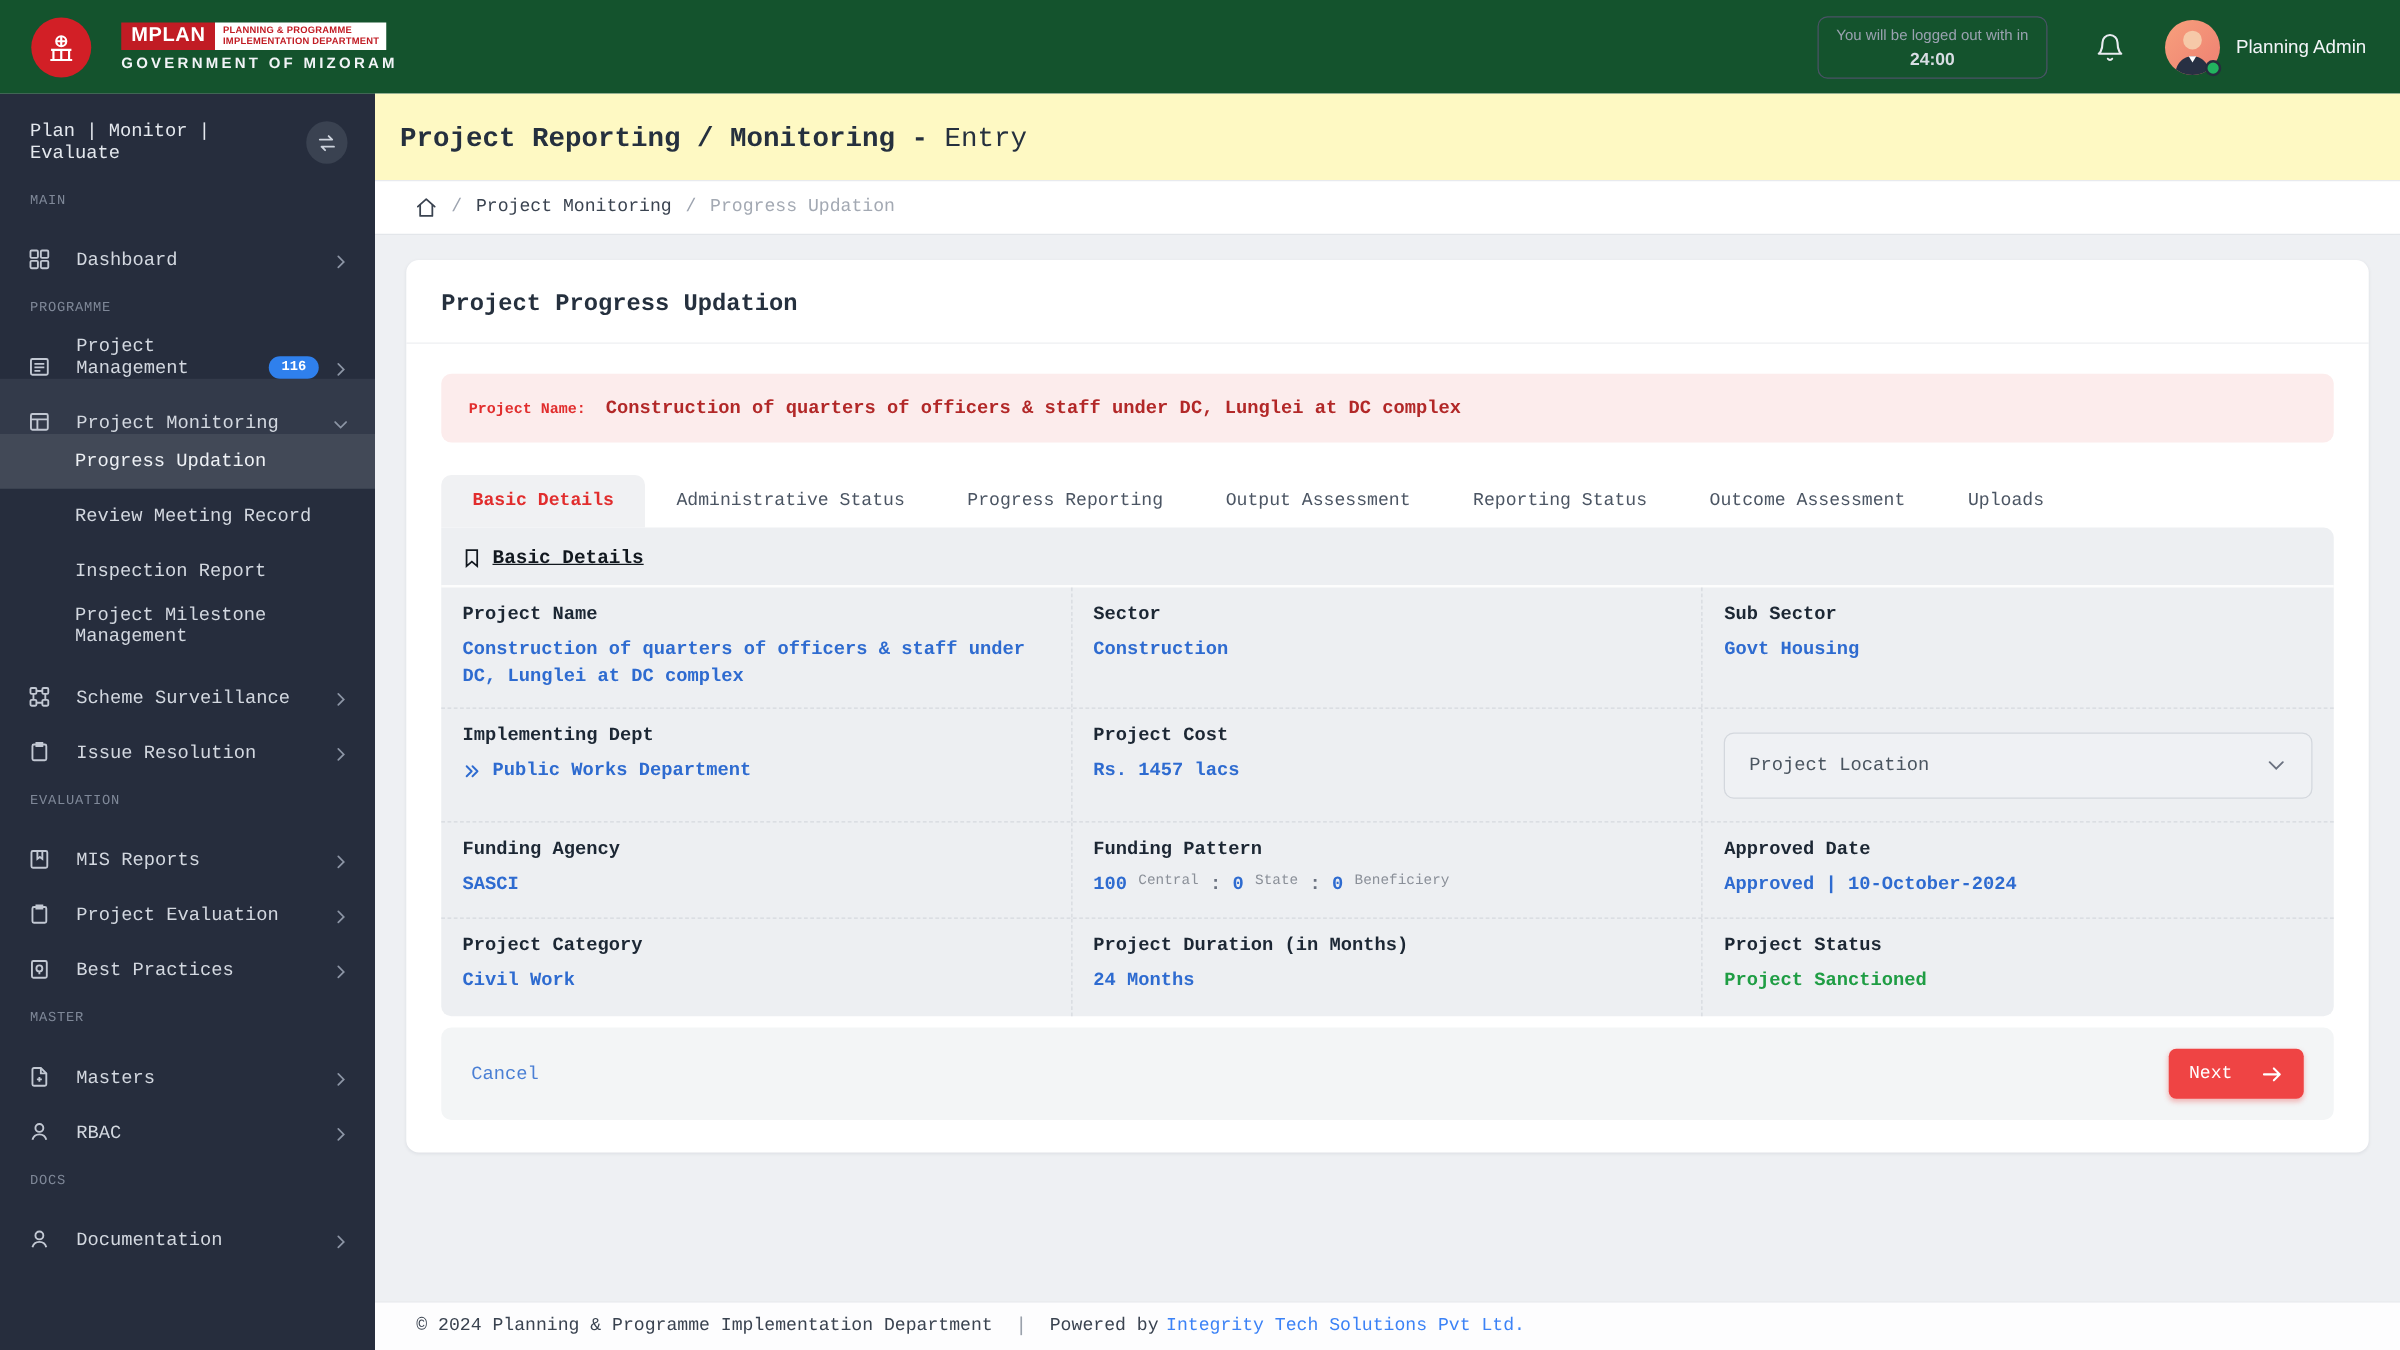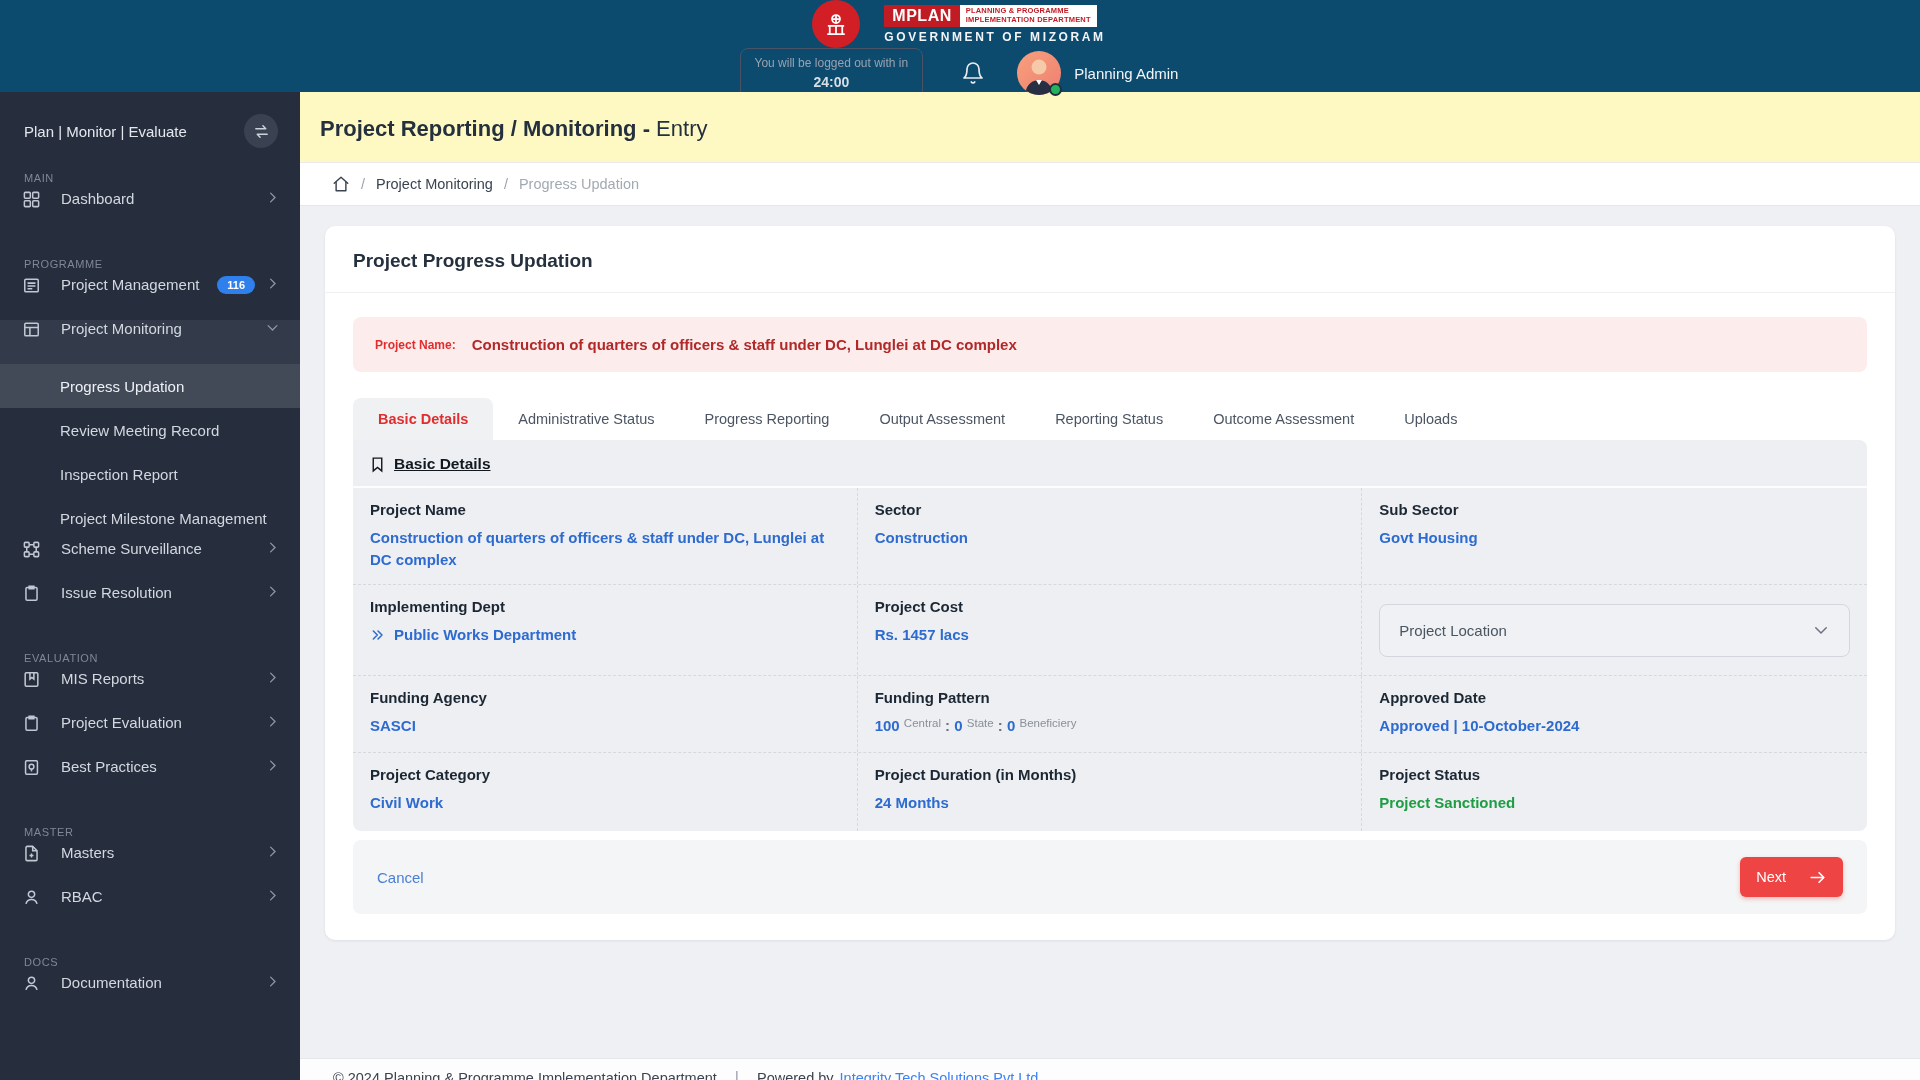--- a/index.html
+++ b/index.html
@@ -1,46 +1,46 @@
 <!DOCTYPE html>
 <html><head>
 <meta charset="utf-8">
 <style>
   * { margin:0; padding:0; box-sizing:border-box; }
   html,body { width:1920px; height:1080px; overflow:hidden; font-family:"Liberation Sans", sans-serif; background:#eef0f3; }
 
   
-  .topbar { height:92px; background:#0c4a6e; display:flex; align-items:center; justify-content:space-between; padding:0 27px 0 25px;flex-direction:column; }
+  .topbar { height:75px; background:#14532d; display:flex; align-items:center; justify-content:space-between; padding:0 27px 0 25px; }
   .brand-wrap { display:flex; align-items:center; gap:24px; }
   .emblem { width:48px; height:48px; border-radius:50%; background:#d21f26; display:flex; align-items:center; justify-content:center; }
   .logo-block { display:flex; flex-direction:column; gap:3px; }
   .logo-row { display:flex; align-items:stretch; }
   .logo-brand { background:#c11c24; color:#fff; font-weight:bold; font-size:16px; letter-spacing:.5px; padding:2px 8px; display:flex; align-items:center; }
   .logo-sub { background:#fff; color:#c11c24; font-weight:bold; font-size:7.5px; line-height:1.15; padding:2px 6px; display:flex; flex-direction:column; justify-content:center; letter-spacing:.2px; }
   .logo-gov { color:#f2f4f7; font-weight:bold; font-size:12px; letter-spacing:2.6px; }
   .top-right { display:flex; align-items:center; }
   .logout-box { border:1px solid #4a5366; border-radius:8px; padding:7px 14px; text-align:center; margin-right:38px; }
   .logout-box .l1 { color:#9aa2b0; font-size:12px; }
   .logout-box .l2 { color:#d9dde4; font-size:14px; font-weight:bold; margin-top:4px; }
   .bell { margin-right:32px; display:flex; cursor:pointer; }
   .avatar { width:44px; height:44px; border-radius:50%; background:linear-gradient(135deg,#f7a07c 0%,#ee7f72 100%); position:relative; margin-right:13px; overflow:visible; flex:none; }
   .avatar svg { border-radius:50%; }
   .avatar .dot { position:absolute; right:-1px; bottom:-1px; width:13px; height:13px; border-radius:50%; background:#22b35f; border:2px solid #262d3d; }
   .user-name { color:#f3f5f8; font-size:15px; }
 
   
-  .shell { display:flex; height:1005px; }
+  .shell { display:flex; height:1005px;font-family:Liberation Mono, monospace; }
 
   
   .sidebar { width:300px; background:#262d3d; flex:none; padding-top:22px; overflow:hidden; }
   .tagline-row { display:flex; align-items:center; justify-content:space-between; padding:0 22px 0 24px; }
   .tagline { color:#e4e8ee; font-size:15px; }
   .collapse-btn { width:34px; height:34px; border-radius:50%; background:#3a4251; display:flex; align-items:center; justify-content:center; cursor:pointer; }
   .sec-label { color:#7f8898; font-size:11px; letter-spacing:.6px; padding:0 24px; margin:24px 0 6px; }
-  .side-item { height:44px; display:flex; align-items:flex-start; padding:0 20px 0 22px; cursor:pointer; color:#d3d8e0; }
+  .side-item { height:44px; display:flex; align-items:flex-end; padding:0 20px 0 22px; cursor:pointer; color:#d3d8e0; }
   .side-item .ic { width:20px; display:flex; color:#c2c8d3; flex:none; }
   .side-item .lbl { font-size:15px; margin-left:19px; }
   .side-item .chev { margin-left:auto; display:flex; color:#8c95a5; }
   .side-item .badge { margin-left:auto; background:#2f80ed; color:#fff; font-size:11px; font-weight:bold; padding:3px 10px; border-radius:11px; }
   .side-item .badge + .chev { margin-left:10px; }
   .side-item.parent-active { background:#333a4a; }
   .sub-item { height:44px; display:flex; align-items:center; padding-left:60px; color:#d3d8e0; font-size:15px; cursor:pointer; }
   .sub-item.active { background:#424957; color:#eef1f5; }
 
   

